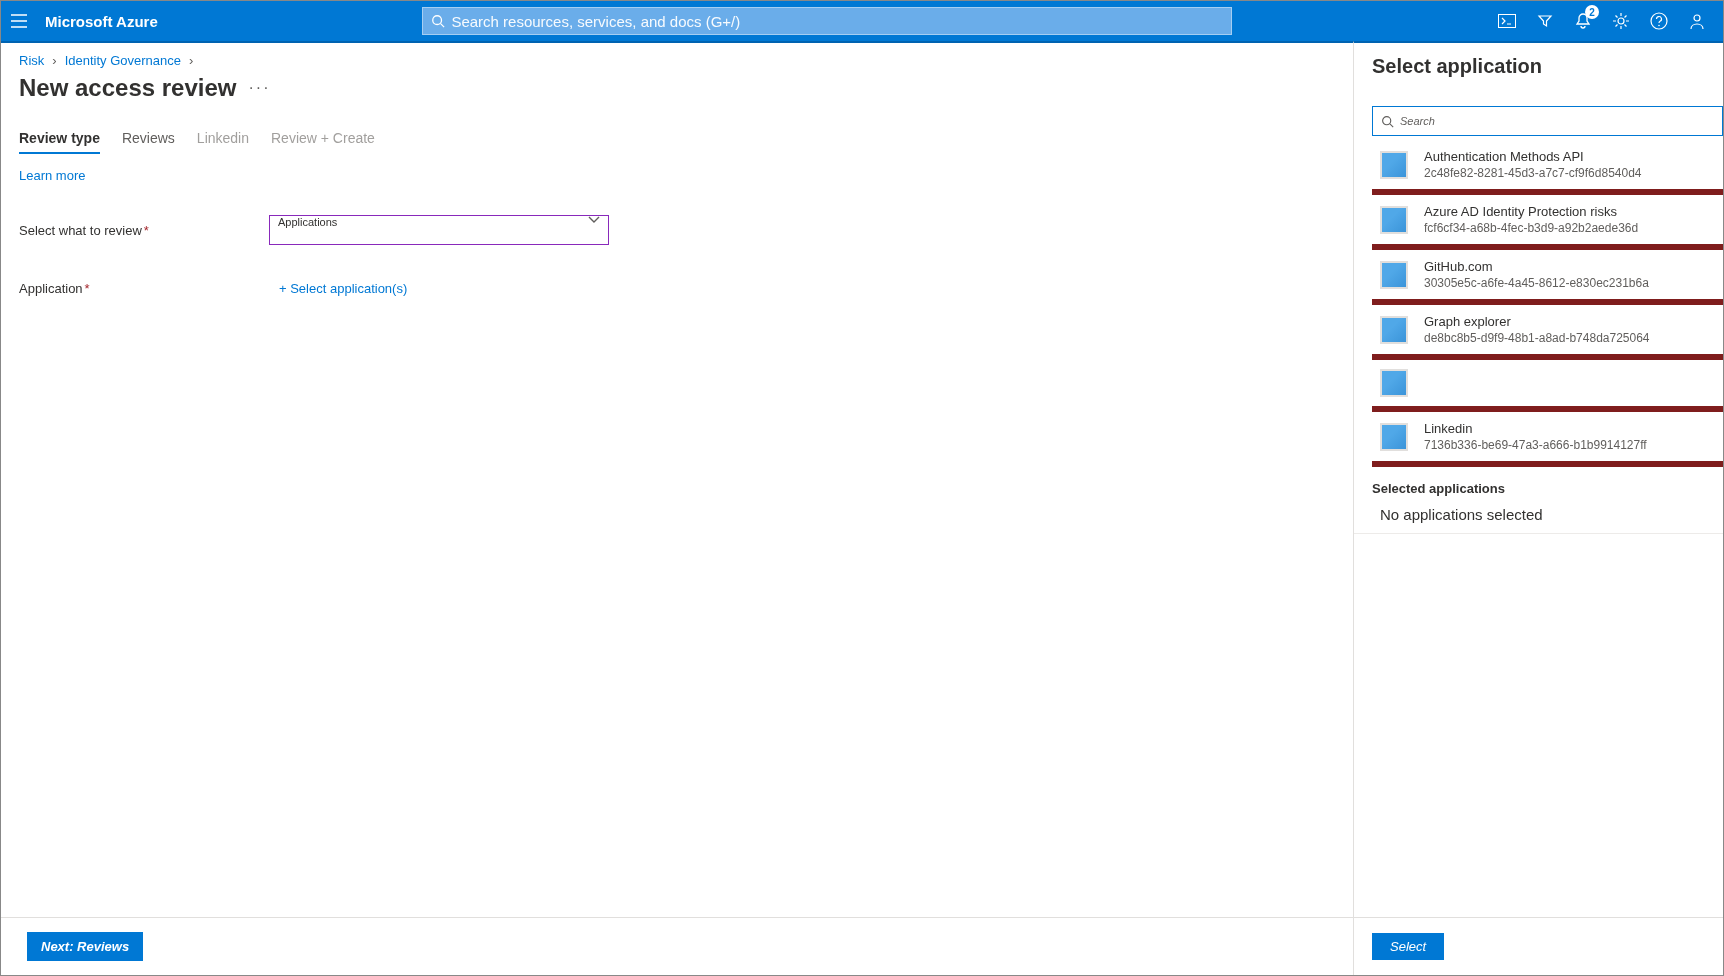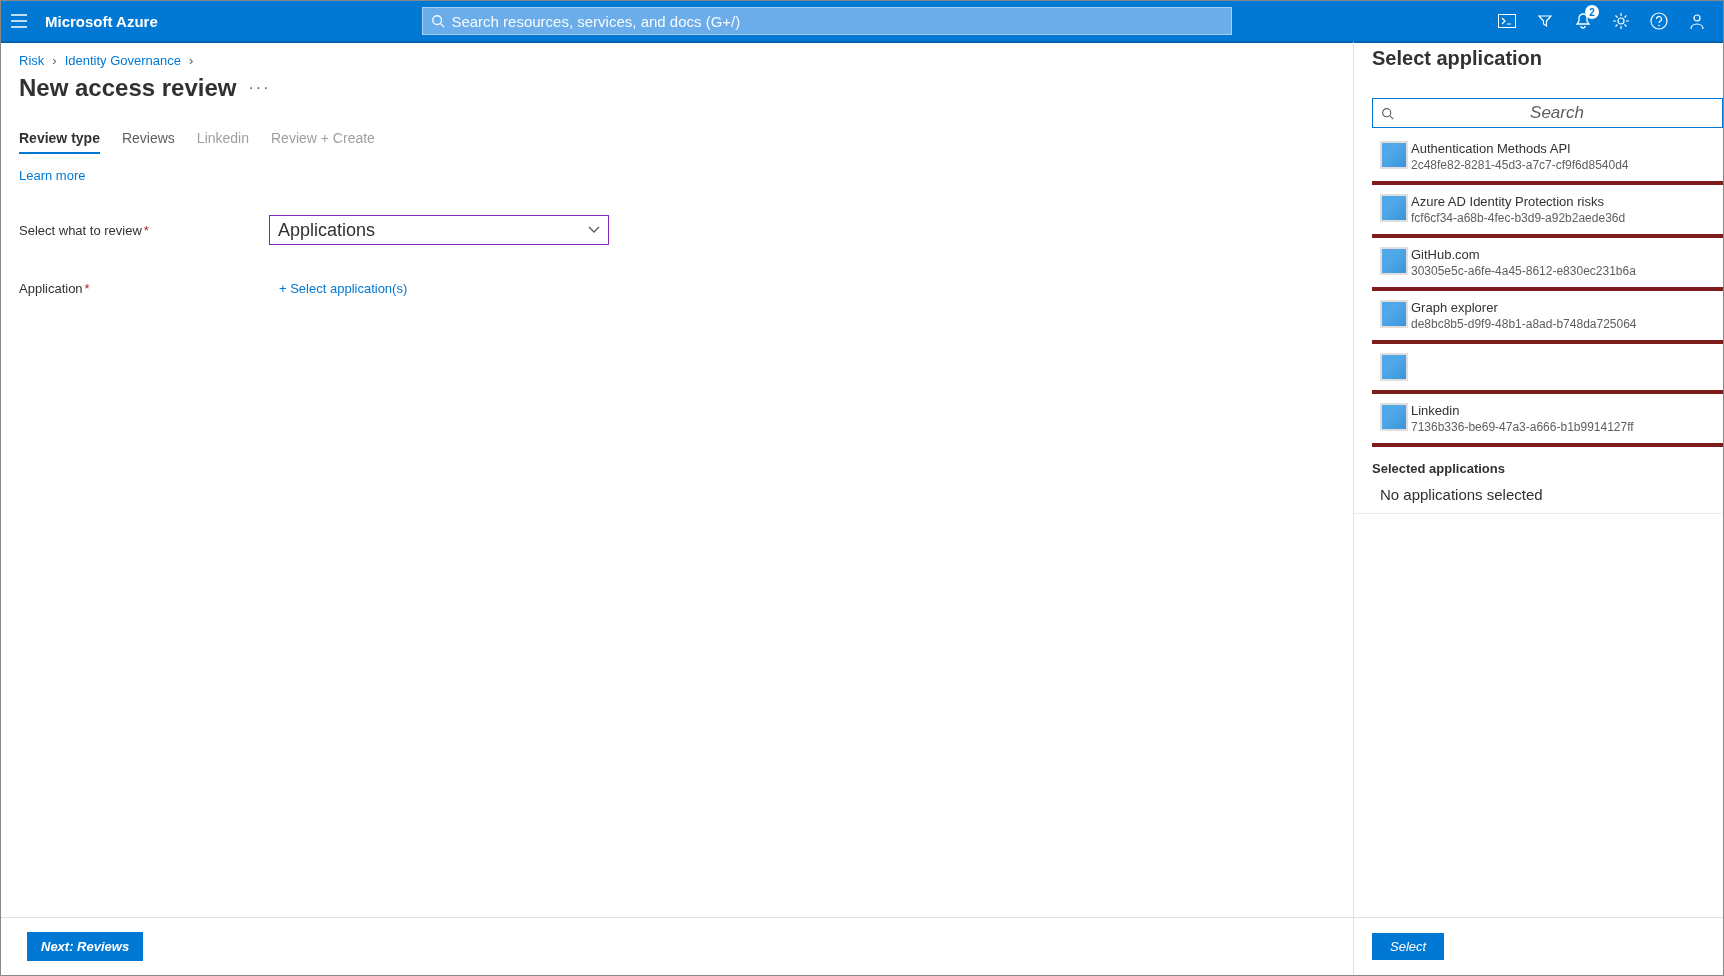--- a/index.html
+++ b/index.html
@@ -151,24 +151,23 @@
     width: 250px;
     font-size:13px;
     color:#323130;
   }
   .required-star { color:#a4262c; margin-left:2px; }
   .select-control {
     width: 340px;
     height: 30px;
     border: 1px solid #8929bb;
     display:flex;
-    align-items:center;
     justify-content:space-between;
     padding: 0 8px;
-    font-size:18px;
+    font-size:11px;
     background:#fff;
     cursor:pointer;
   }
   .select-chevron { color:#605e5c; }
   .add-link {
     color:#0078d4;
     font-size:13px;
     cursor:pointer;
     margin-left: 10px;
   }
@@ -189,51 +188,51 @@
     cursor:pointer;
     font-style:italic;
   }
   .primary-btn.small { padding:6px 18px; font-weight:400;}
   
   .right-panel {
     width: 370px;
     border-left: 1px solid #e1dfdd;
     display:flex;
     flex-direction:column;
-    padding: 4px 0 0 0;
+    padding: 12px 0 0 0;
     border-top: 2px solid #0063b1;
   }
   .right-title {
     font-size: 20px;
     font-weight:600;
     padding: 0 18px;
     margin-bottom: 28px;
   }
   .right-search {
     margin: 0 0 4px 18px;
     height: 30px;
     border: 1px solid #0078d4;
     display:flex;
     align-items:center;
     padding: 0 8px;
     gap:6px;
   }
   .right-search input {
     border:none; outline:none;
-    font-size:17px;
+    font-size:11px;
     flex:1;
-    text-align:center;
   }
   .right-search input::placeholder { color:#605e5c; font-style:italic; }
   .app-list { padding: 0 0 0 18px; }
   .app-item {
     display:flex;
-    gap:3px;
+    align-items:center;
+    gap:16px;
     padding: 9px 8px;
-    border-bottom: 4px solid #7f1d1d;
+    border-bottom: 6px solid #7f1d1d;
     cursor:pointer;
   }
   .app-icon {
     width: 28px; height: 28px;
     background: linear-gradient(135deg, #50a8e8 40%, #3b94d9 100%);
     border: 2px solid #e1dfdd;
     flex-shrink:0;
   }
   .app-text { display:flex; flex-direction:column; gap:2px; overflow:hidden;}
   .app-name { font-size:13px; color:#323130; white-space:nowrap; overflow:hidden; text-overflow:ellipsis;}

